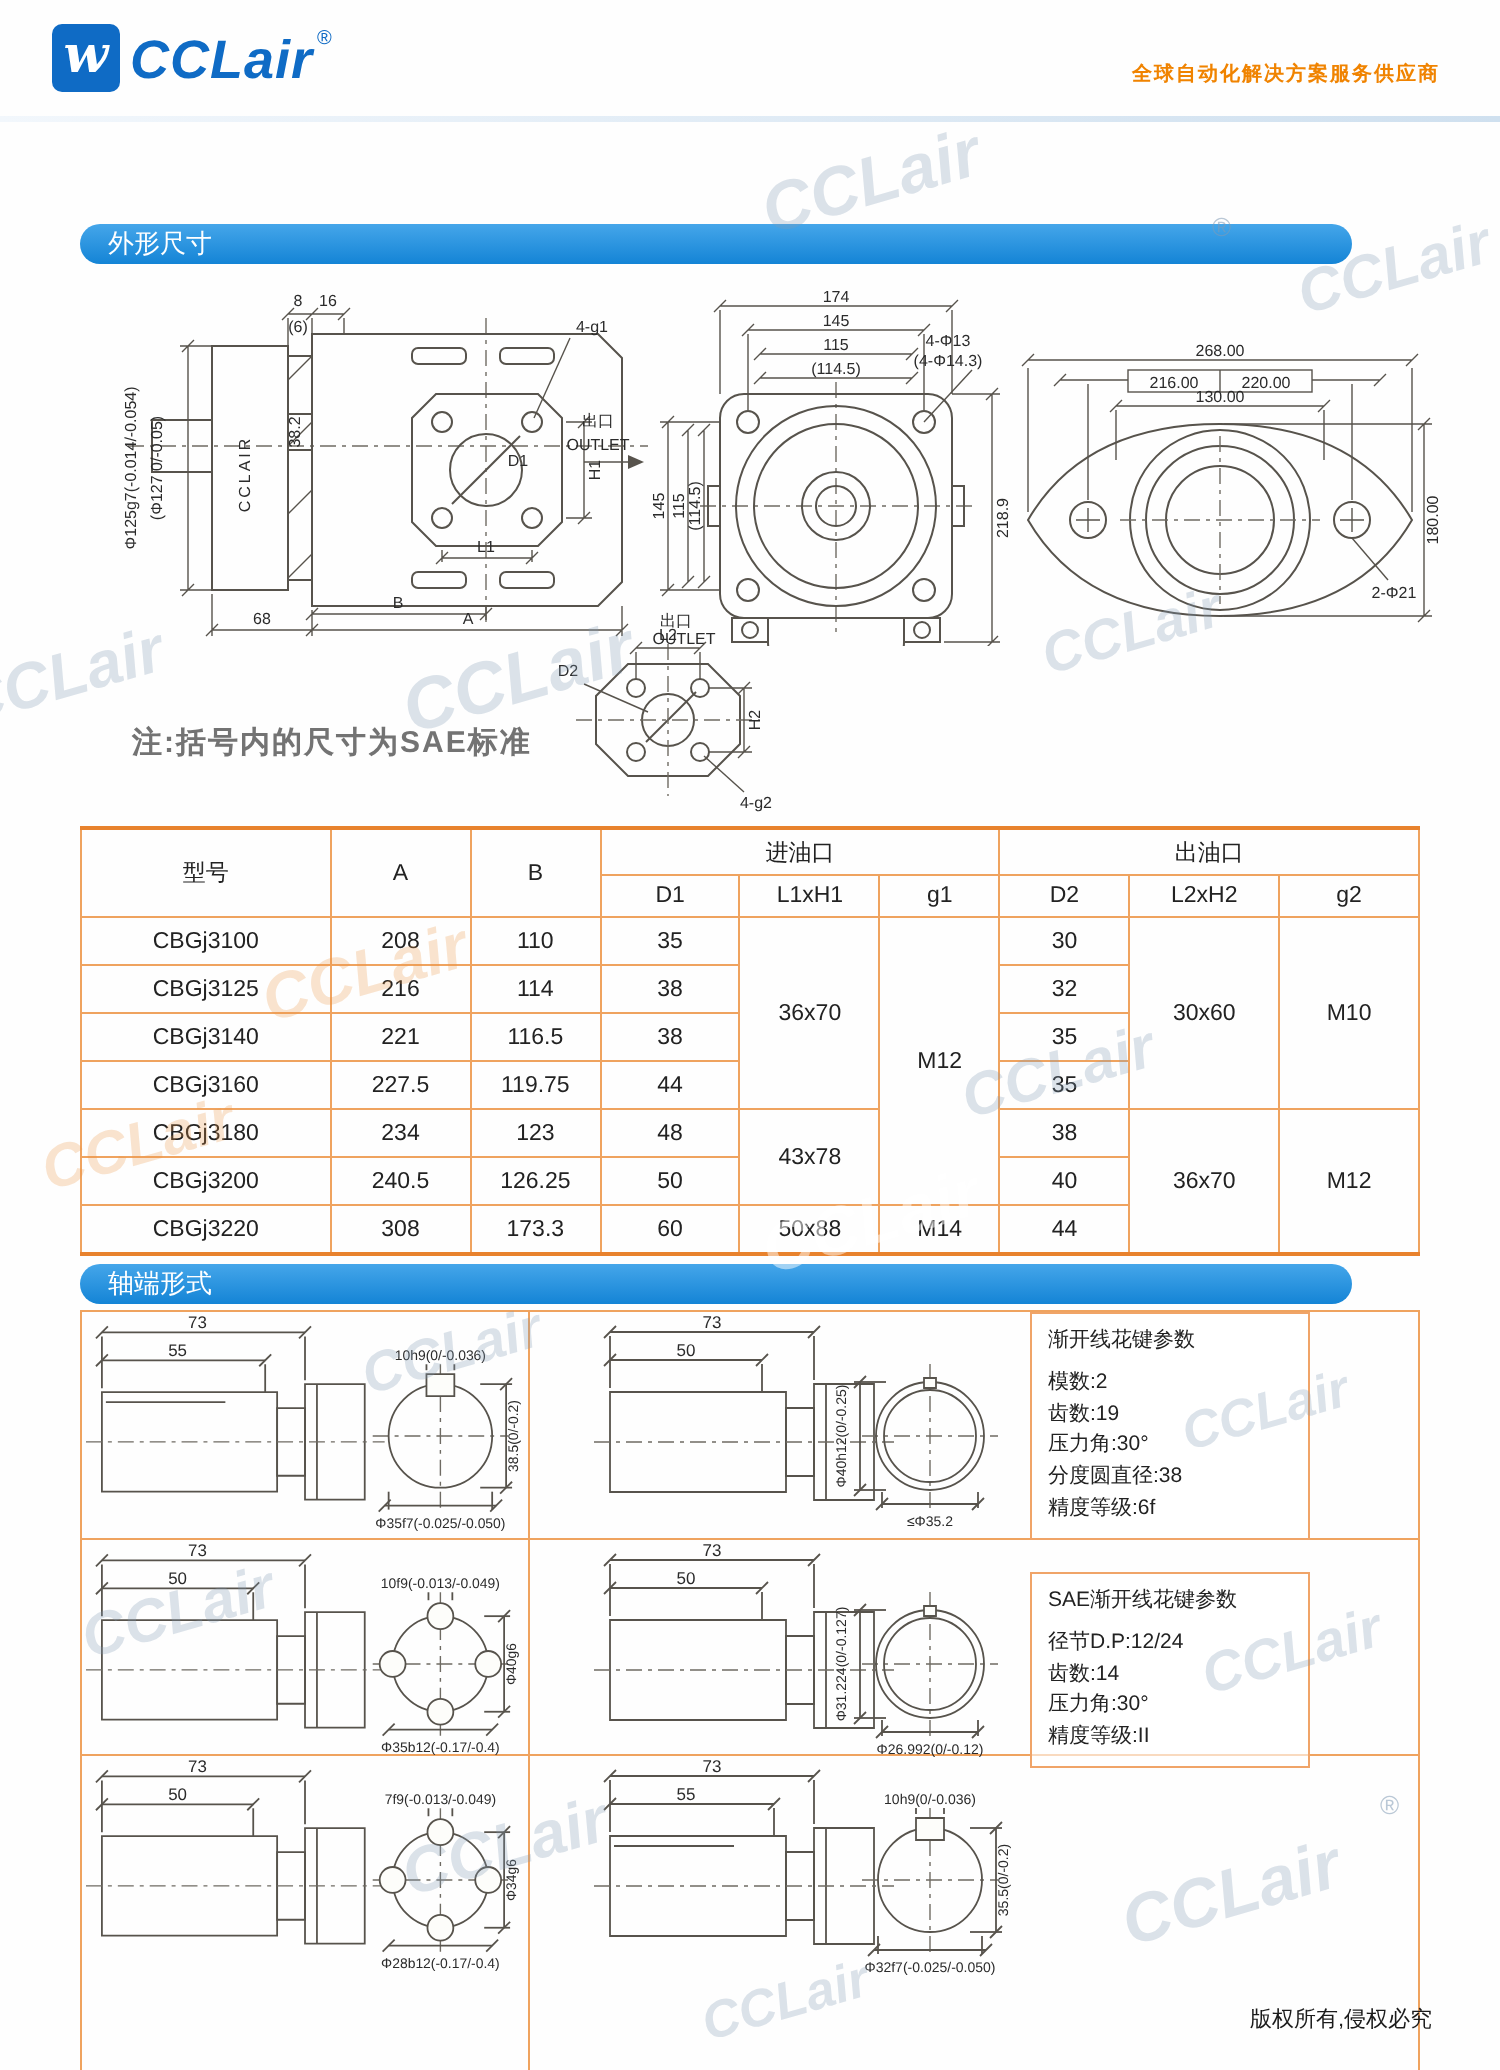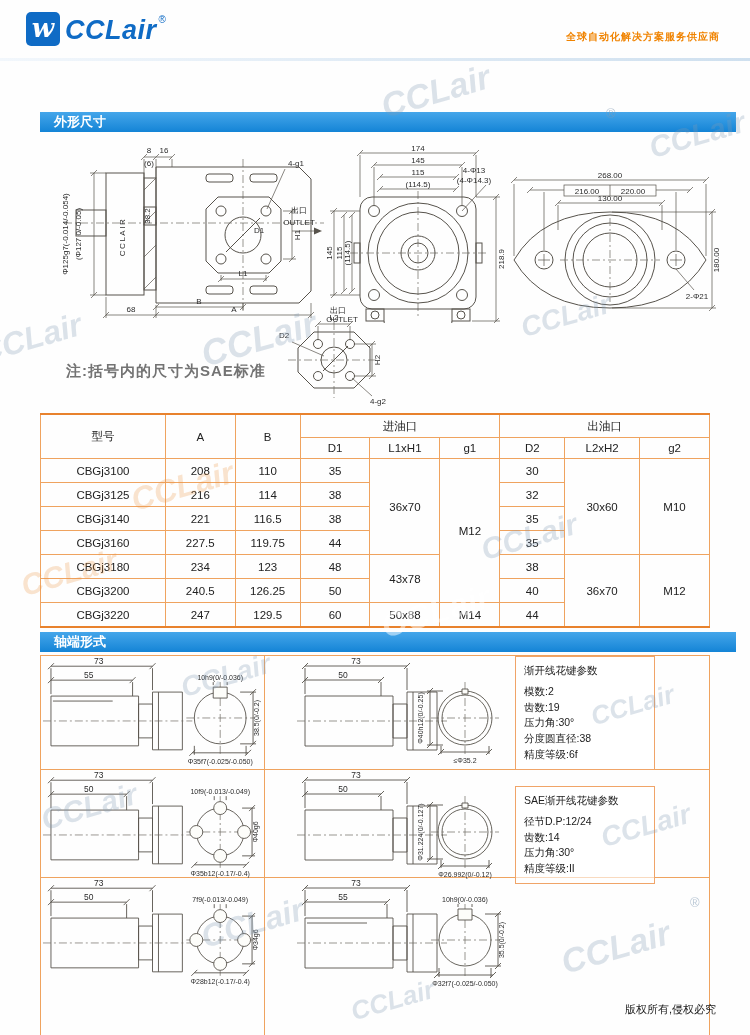--- a/index.html
+++ b/index.html
@@ -12,22 +12,22 @@
              font-family:"DejaVu Serif","Liberation Serif",serif;font-style:italic;font-weight:bold;
              font-size:26px;line-height:32px;text-align:center;}
   .logo-text{font-size:27px;font-weight:bold;font-style:italic;color:#0f6bc5;margin-left:5px;letter-spacing:.5px;line-height:36px;}
   .logo-reg{font-size:10px;color:#0f6bc5;margin-left:2px;margin-top:2px;}
   .tagline{position:absolute;right:30px;top:30px;color:#f08300;font-weight:bold;font-size:10px;letter-spacing:1px;}
   .header-rule{position:absolute;left:0;top:58px;width:750px;height:3px;
                background:linear-gradient(to right,#f2f7fc,#cfe0ef);}
 
   .page-title{position:absolute;left:0;top:72px;width:750px;text-align:center;font-size:20px;font-weight:bold;color:#0c0c0c;}
 
-  .sec-bar{position:absolute;left:40px;width:696px;height:20px;background:linear-gradient(#45a6ea,#1484d6);
-           color:#fff;font-size:13px;font-weight:bold;line-height:20px;padding-left:14px;box-sizing:border-box;}
+  .sec-bar{position:absolute;left:40px;width:636px;height:20px;background:linear-gradient(#45a6ea,#1484d6);
+           color:#fff;font-size:13px;font-weight:normal;line-height:20px;padding-left:14px;box-sizing:border-box;border-radius:10px;}
   #bar1{top:112px;} #bar2{top:632px;}
 
   
   .art{position:absolute;}
   .art path,.art rect,.art circle,.art line{stroke:#57534c;fill:none;stroke-width:1;}
   .art .thin{stroke-width:.7;}
   .art .cl{stroke-dasharray:8 3 2 3;stroke-width:.7;stroke:#6f6b63;}
   .art .fillhead{fill:#57534c;stroke:none;}
   .art text{fill:#2b2b2b;text-anchor:middle;font-size:8px;font-family:"Liberation Sans","DejaVu Sans",sans-serif;}
   .f6{font-size:6px;} .f65{font-size:6.5px;} .f7{font-size:7px;}
@@ -297,22 +297,22 @@
       </tr>
       <tr>
         <td>CBGj3200</td>
         <td>240.5</td>
         <td>126.25</td>
         <td>50</td>
         <td>40</td>
       </tr>
       <tr>
         <td>CBGj3220</td>
-        <td>247</td>
-        <td>129.5</td>
+        <td>308</td>
+        <td>173.3</td>
         <td>60</td>
         <td>50x88</td>
         <td>M14</td>
         <td>44</td>
       </tr>
     </tbody>
   </table>
 
   <div class="sec-bar" id="bar2">轴端形式</div>
 

